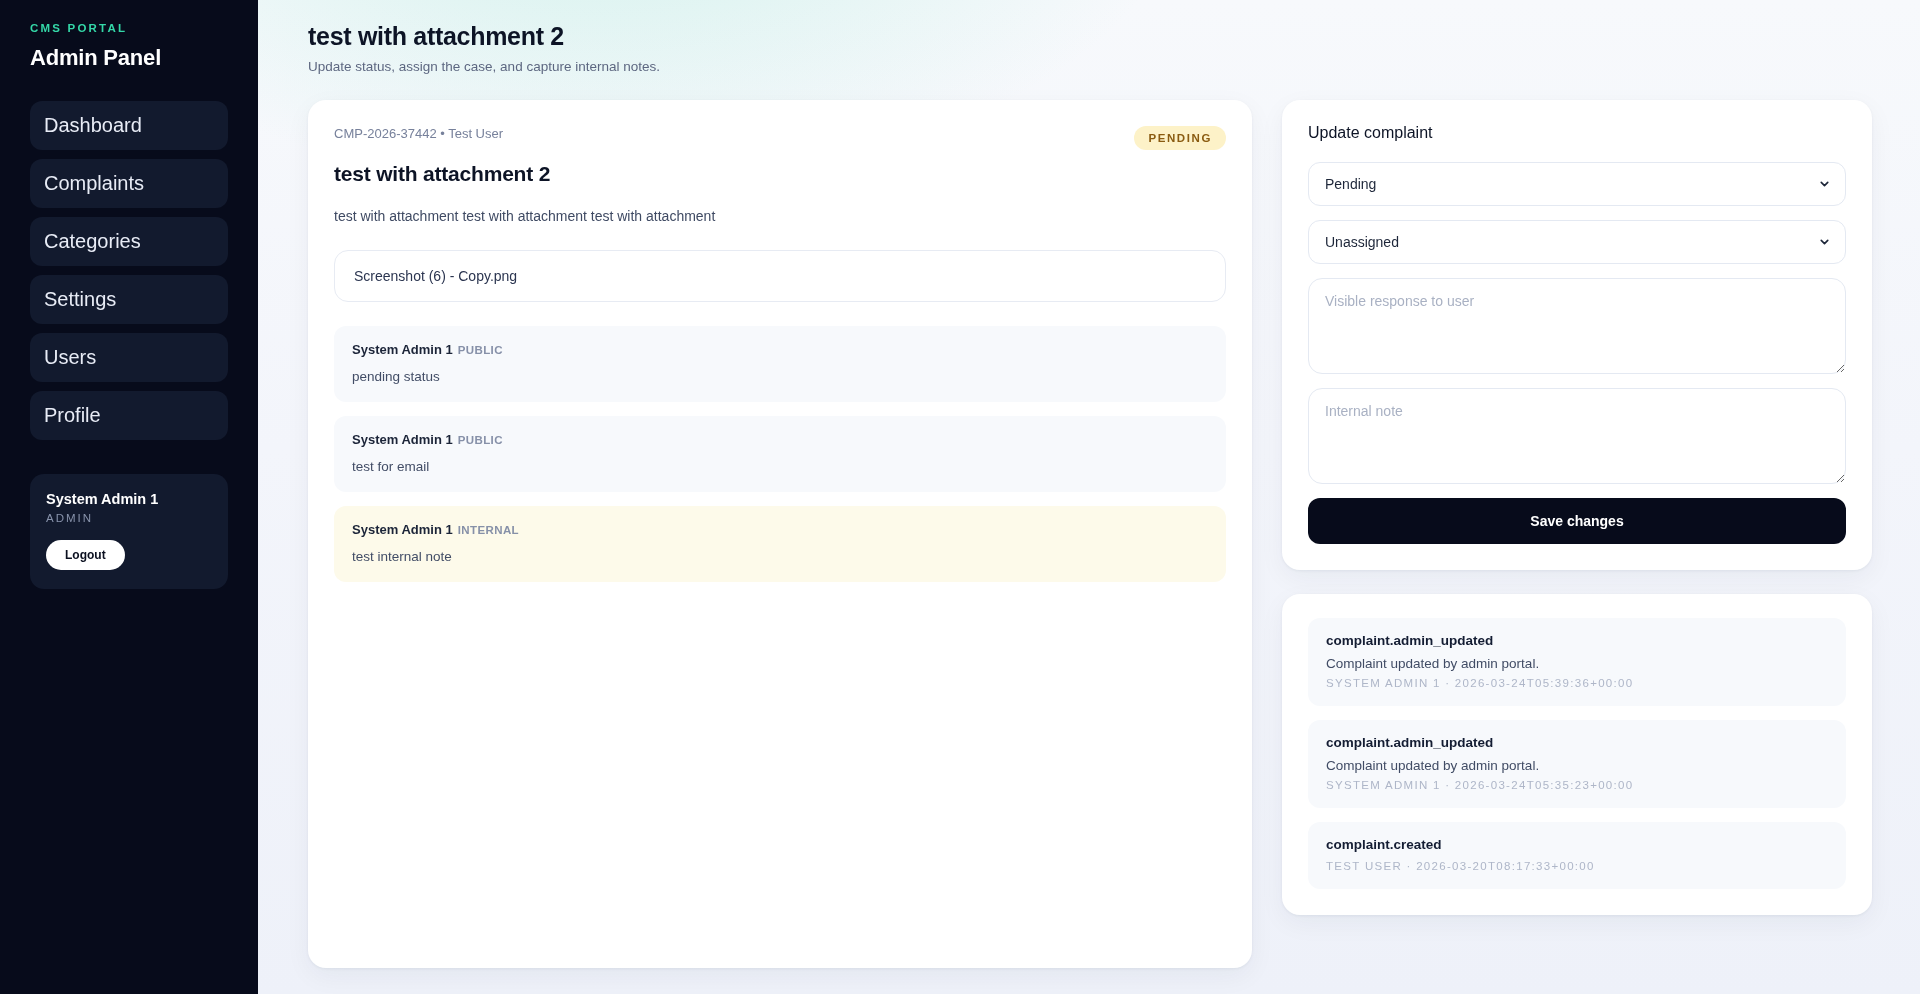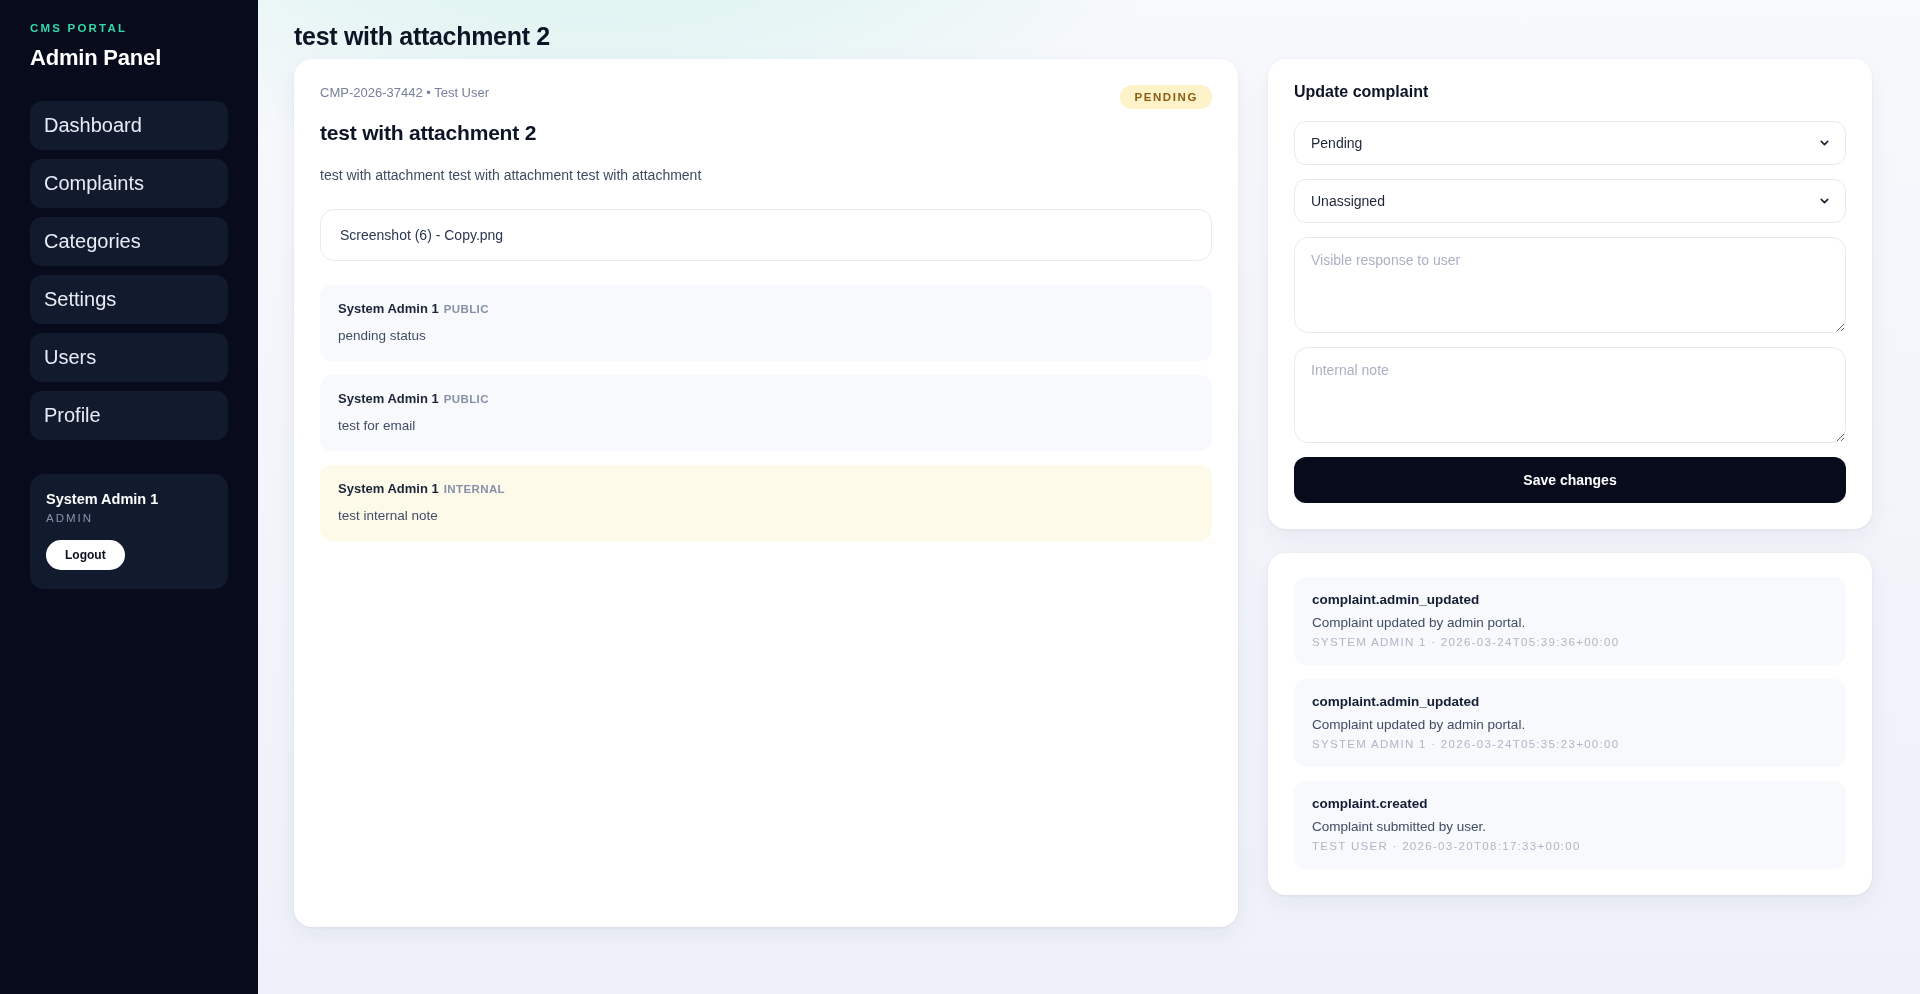--- a/index.html
+++ b/index.html
@@ -93,21 +93,21 @@
   }
 
   
   #main {
     flex: 1;
     height: 994px;
     position: relative;
     background:
       radial-gradient(820px 430px at 340px -120px, rgba(124, 224, 198, 0.30), rgba(124, 224, 198, 0) 72%),
       linear-gradient(180deg, #f7f9fc 0%, #f3f5fb 45%, #eef1f9 100%);
-    padding: 22px 48px 0 36px;
+    padding: 22px 48px 0 50px;
     overflow: hidden;
   }
 
   .page-title {
     font-size: 25px;
     font-weight: 700;
     color: #0d1426;
     letter-spacing: -0.3px;
     margin-bottom: 8px;
   }
@@ -231,21 +231,21 @@
     flex-direction: column;
     gap: 24px;
   }
 
   #update-card {
     padding: 24px 26px 26px 26px;
   }
 
   .card-title {
     font-size: 16px;
-    font-weight: 700;
+    font-weight: 400;
     color: #0d1426;
     margin-bottom: 20px;
   }
 
   .select-wrap { position: relative; margin-bottom: 14px; }
 
   select {
     width: 100%;
     appearance: none;
     -webkit-appearance: none;
@@ -367,20 +367,21 @@
   <div class="user-card">
     <div class="user-name">System Admin 1</div>
     <div class="user-role">ADMIN</div>
     <button class="logout-btn">Logout</button>
   </div>
 </aside>
 
 <main id="main">
 
   <h1 class="page-title">test with attachment 2</h1>
+  <div class="page-sub">Update status, assign the case, and capture internal notes.</div>
 
   <div class="columns">
 
     <section class="card" id="detail-card">
 
       <div class="meta-row">
         <div class="meta-line">CMP-2026-37442 • Test User</div>
         <div class="badge">PENDING</div>
       </div>
 
@@ -462,21 +463,20 @@
           </div>
 
           <div class="audit-item">
             <div class="audit-event">complaint.admin_updated</div>
             <div class="audit-desc">Complaint updated by admin portal.</div>
             <div class="audit-meta">SYSTEM ADMIN 1 · 2026-03-24T05:35:23+00:00</div>
           </div>
 
           <div class="audit-item">
             <div class="audit-event">complaint.created</div>
-            <div class="audit-desc">Complaint submitted by user.</div>
             <div class="audit-meta">TEST USER · 2026-03-20T08:17:33+00:00</div>
           </div>
 
         </div>
       </section>
 
     </div>
   </div>
 </main>
 

